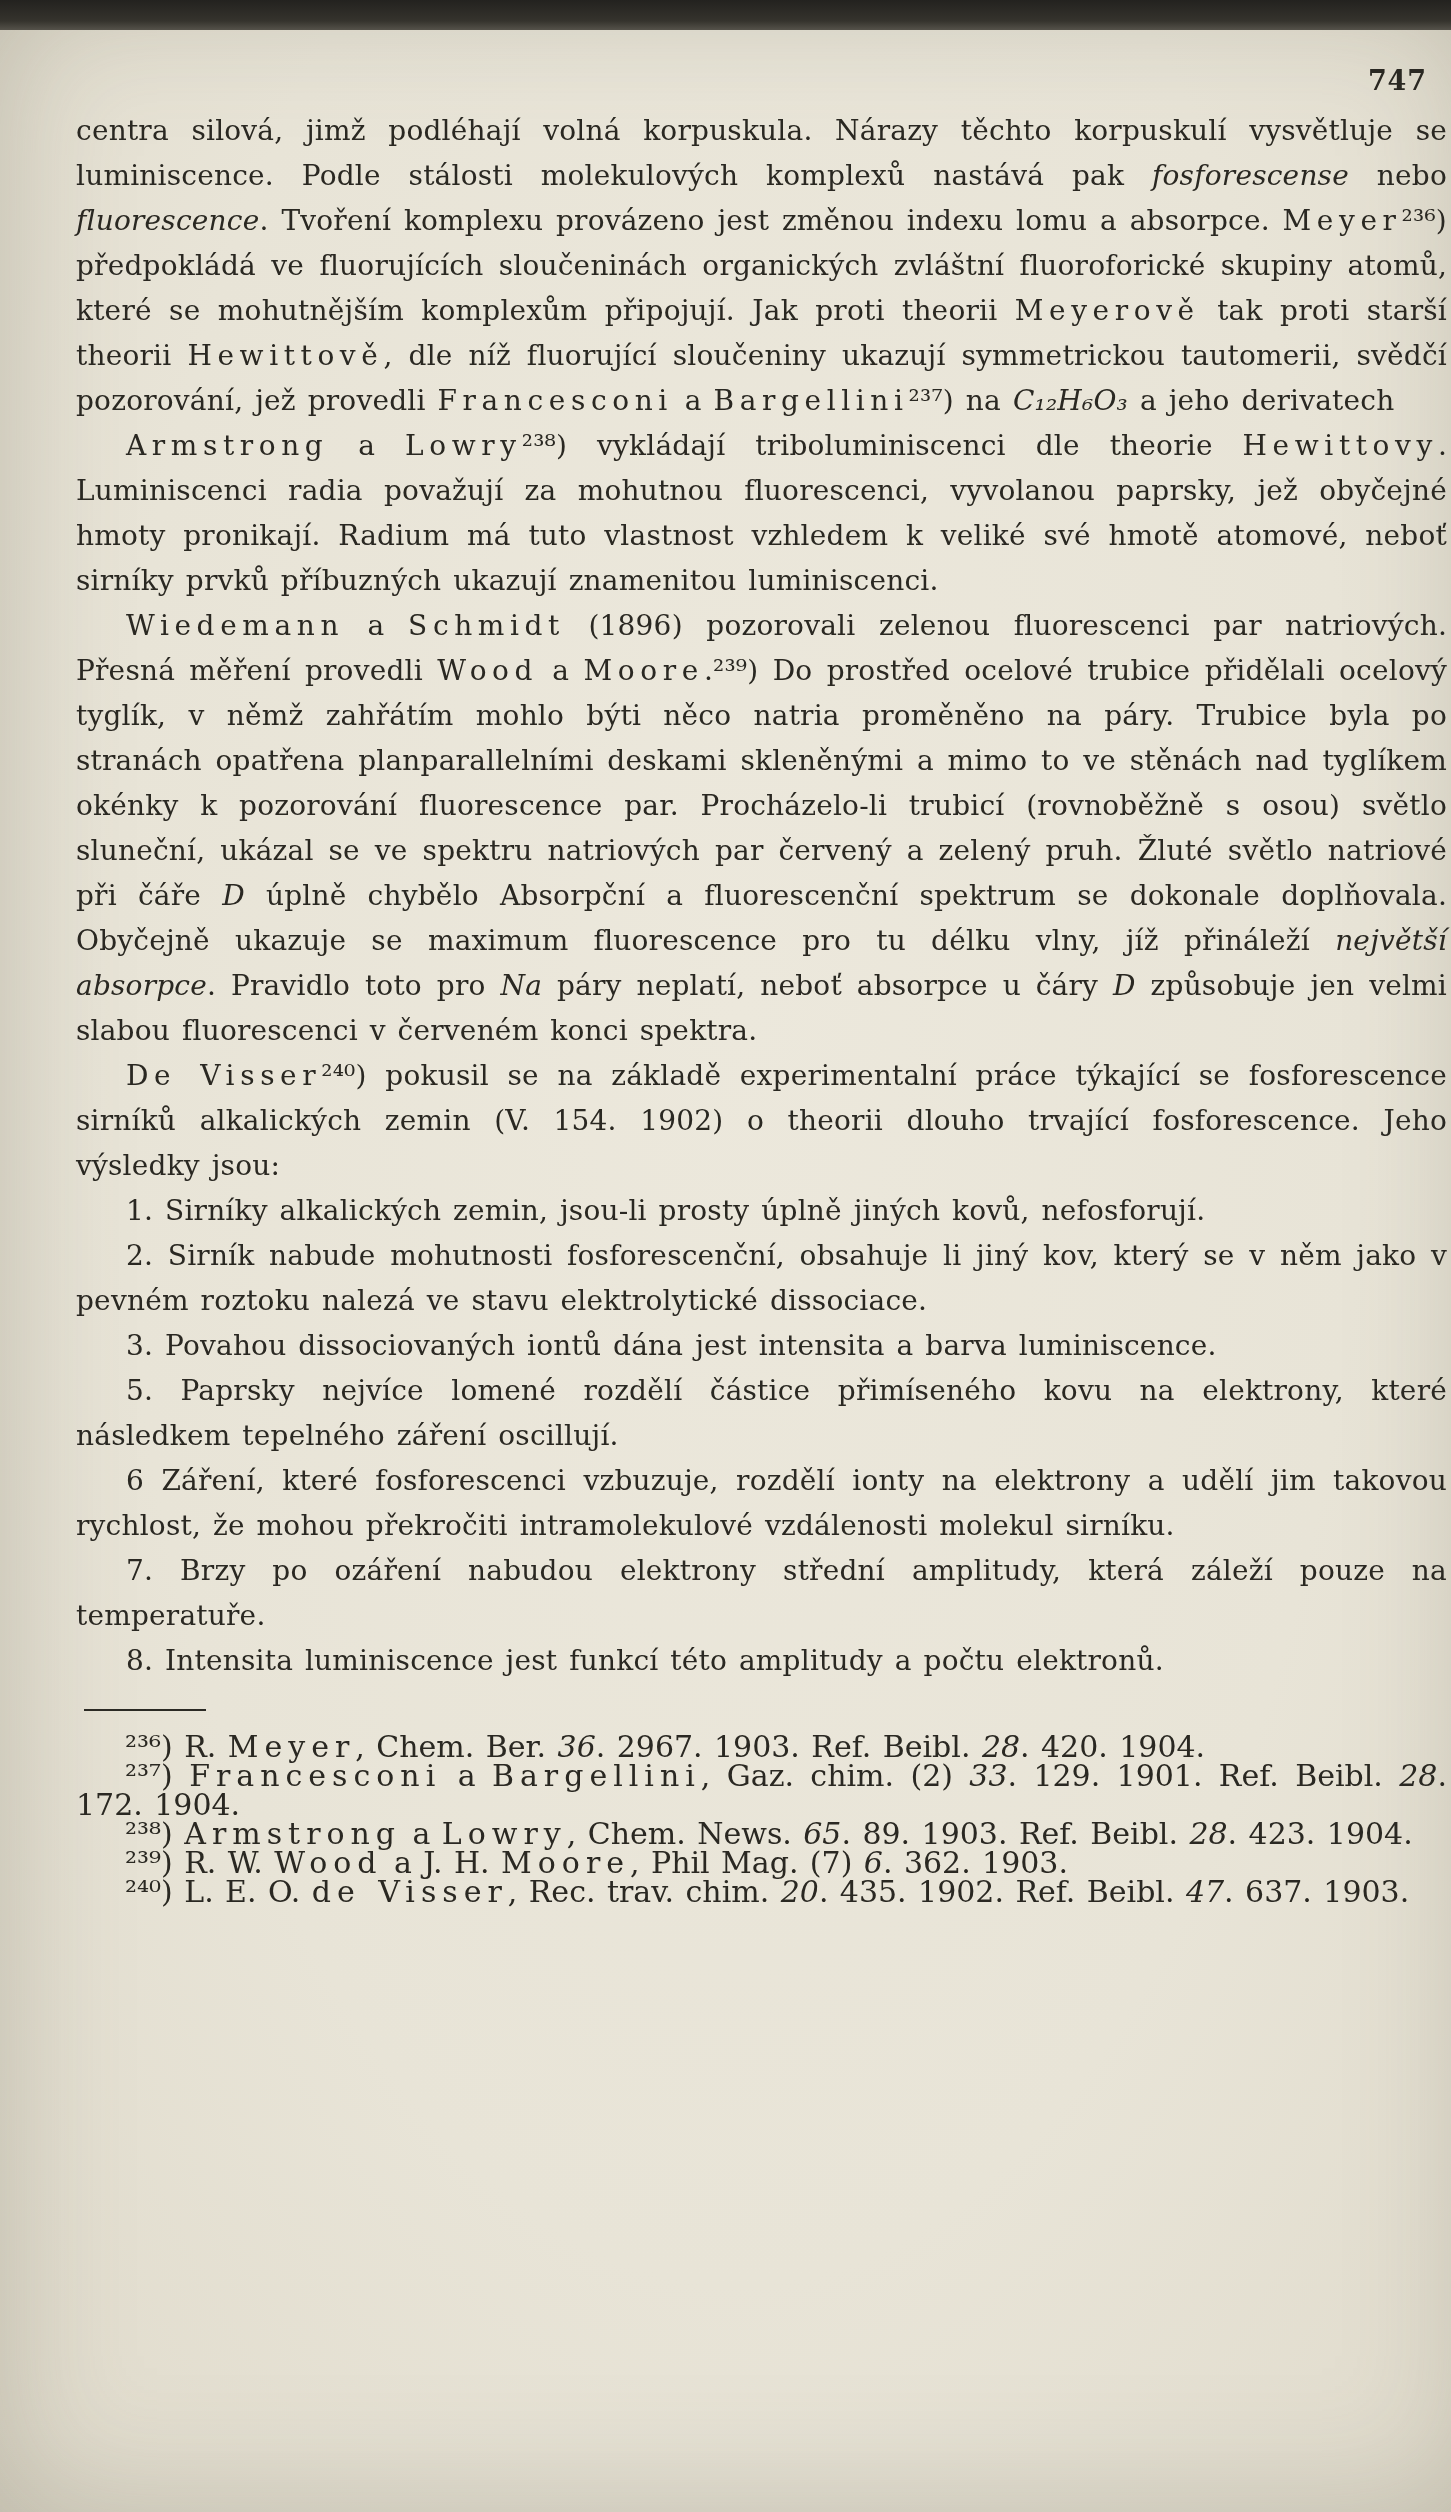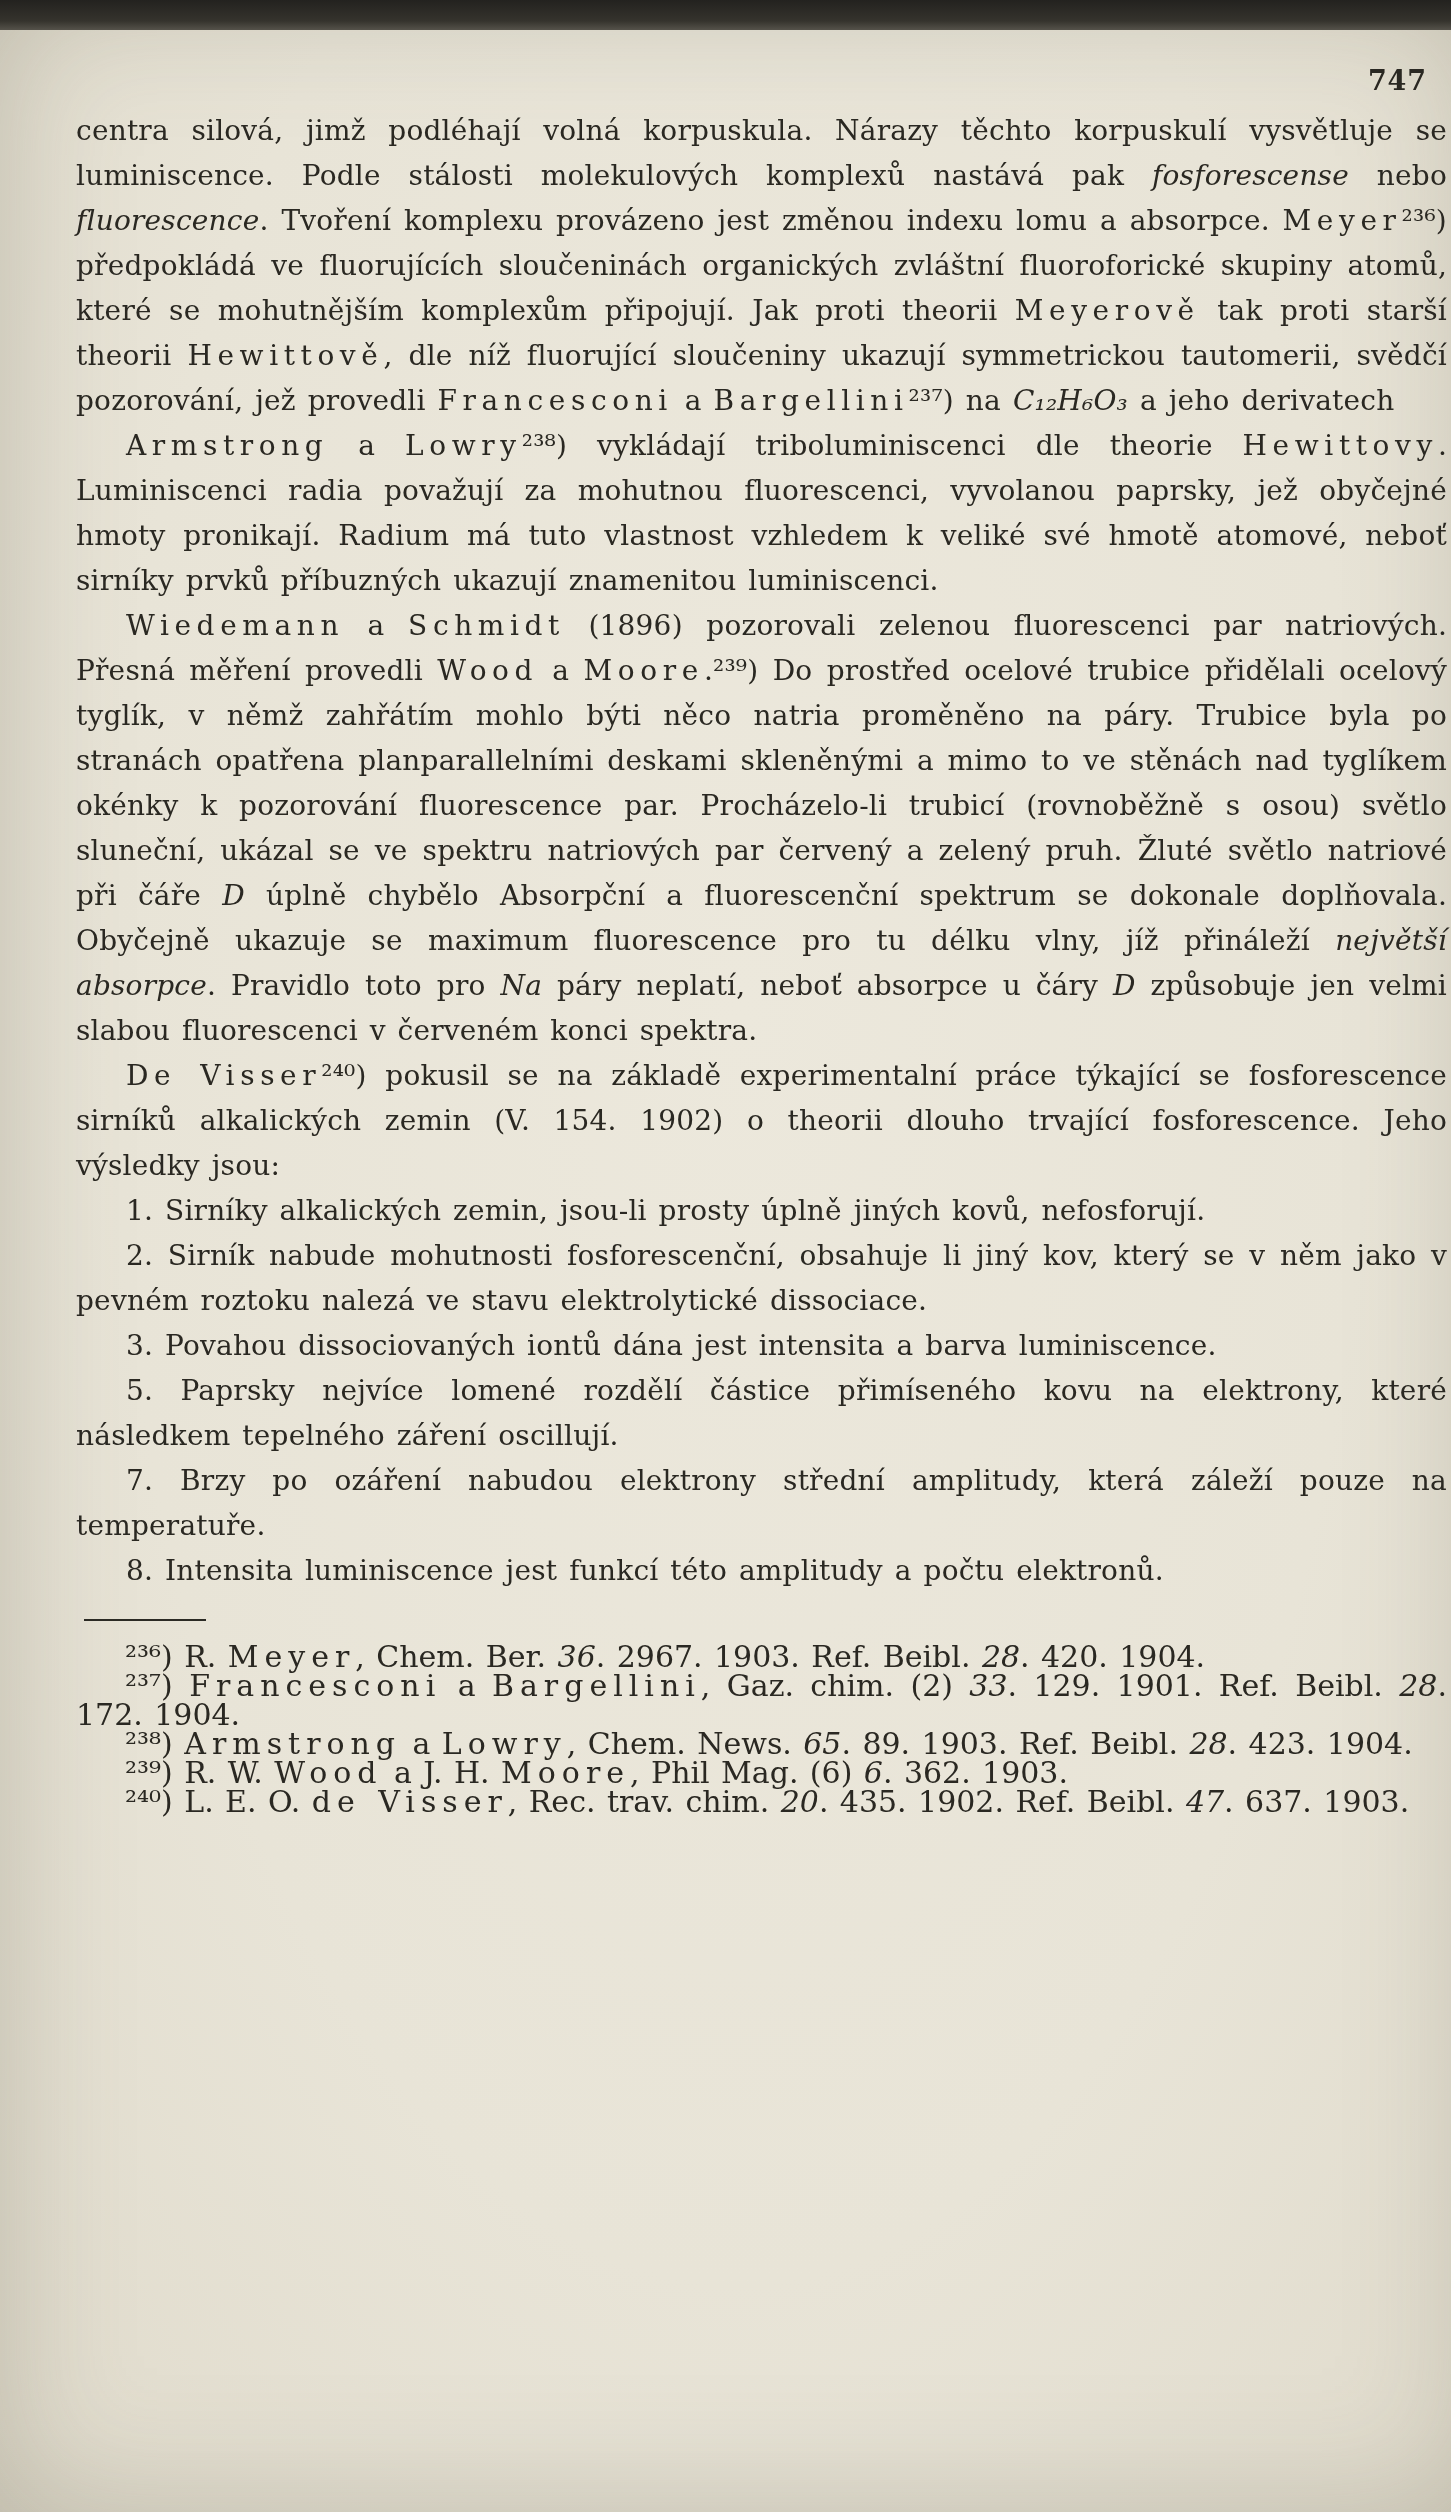--- a/index.html
+++ b/index.html
@@ -75,26 +75,27 @@
   <div class="content">
     <div id="body-text">
         <p class="para"><span>centra silová, jimž podléhají volná korpuskula. Nárazy těchto korpuskulí vysvětluje se luminiscence. Podle stálosti molekulových komplexů nastává pak </span><span class="it">fosforescense</span><span> nebo </span><span class="it">fluorescence</span><span>. Tvoření komplexu provázeno jest změnou indexu lomu a absorpce. </span><span class="sperr">Meyer</span><span>²³⁶) předpokládá ve fluorujících sloučeninách organických zvláštní fluoroforické skupiny atomů, které se mohutnějším komplexům připojují. Jak proti theorii </span><span class="sperr">Meyerově</span><span> tak proti starší theorii </span><span class="sperr">Hewittově</span><span>, dle níž fluorující sloučeniny ukazují symmetrickou tautomerii, svědčí pozorování, jež provedli </span><span class="sperr">Francesconi</span><span> a </span><span class="sperr">Bargellini</span><span>²³⁷) na </span><span class="it">C₁₂H₆O₃</span><span> a jeho derivatech</span></p>
         <p class="para indent"><span class="sperr">Armstrong</span><span> a </span><span class="sperr">Lowry</span><span>²³⁸) vykládají triboluminiscenci dle theorie </span><span class="sperr">Hewittovy</span><span>. Luminiscenci radia považují za mohutnou fluorescenci, vyvolanou paprsky, jež obyčejné hmoty pronikají. Radium má tuto vlastnost vzhledem k veliké své hmotě atomové, neboť sirníky prvků příbuzných ukazují znamenitou luminiscenci.</span></p>
         <p class="para indent"><span class="sperr">Wiedemann</span><span> a </span><span class="sperr">Schmidt</span><span> (1896) pozorovali zelenou fluorescenci par natriových. Přesná měření provedli </span><span class="sperr">Wood</span><span> a </span><span class="sperr">Moore</span><span>.²³⁹) Do prostřed ocelové trubice přidělali ocelový tyglík, v němž zahřátím mohlo býti něco natria proměněno na páry. Trubice byla po stranách opatřena planparallelními deskami skleněnými a mimo to ve stěnách nad tyglíkem okénky k pozorování fluorescence par. Procházelo-li trubicí (rovnoběžně s osou) světlo sluneční, ukázal se ve spektru natriových par červený a zelený pruh. Žluté světlo natriové při čáře </span><span class="it">D</span><span> úplně chybělo  Absorpční a fluorescenční spektrum se dokonale doplňovala. Obyčejně ukazuje se maximum fluorescence pro tu délku vlny, jíž přináleží </span><span class="it">největší absorpce</span><span>. Pravidlo toto pro </span><span class="it">Na</span><span> páry neplatí, neboť absorpce u čáry </span><span class="it">D</span><span> způsobuje jen velmi slabou fluorescenci v červeném konci spektra.</span></p>
         <p class="para indent"><span class="sperr">De Visser</span><span>²⁴⁰) pokusil se na základě experimentalní práce týkající se fosforescence sirníků alkalických zemin (V. 154. 1902) o theorii dlouho trvající fosforescence. Jeho výsledky jsou:</span></p>
         <p class="para indent"><span>1. Sirníky alkalických zemin, jsou-li prosty úplně jiných kovů, nefosforují.</span></p>
         <p class="para indent"><span>2. Sirník nabude mohutnosti fosforescenční, obsahuje li jiný kov, který se v něm jako v pevném roztoku nalezá ve stavu elektrolytické dissociace.</span></p>
         <p class="para indent"><span>3. Povahou dissociovaných iontů dána jest intensita a barva luminiscence.</span></p>
         <p class="para indent"><span>5. Paprsky nejvíce lomené rozdělí částice přimíseného kovu na elektrony, které následkem tepelného záření oscillují.</span></p>
+        <p class="para indent"><span>6  Záření, které fosforescenci vzbuzuje, rozdělí ionty na elektrony a udělí jim takovou rychlost, že mohou překročiti intramolekulové vzdálenosti molekul sirníku.</span></p>
         <p class="para indent"><span>7. Brzy po ozáření nabudou elektrony střední amplitudy, která záleží pouze na temperatuře.</span></p>
         <p class="para indent"><span>8. Intensita luminiscence jest funkcí této  amplitudy a počtu elektronů.</span></p>
       </div>
     <div class="footnote-rule"></div>
     <div id="footnotes">
         <p class="footnote"><span>²³⁶) R. </span><span class="sperr">Meyer</span><span>, Chem. Ber. </span><span class="it">36</span><span>. 2967. 1903. Ref. Beibl. </span><span class="it">28</span><span>. 420. 1904.</span></p>
         <p class="footnote"><span>²³⁷) </span><span class="sperr">Francesconi</span><span> a </span><span class="sperr">Bargellini</span><span>, Gaz. chim. (2) </span><span class="it">33</span><span>. 129. 1901. Ref. Beibl. </span><span class="it">28</span><span>. 172. 1904.</span></p>
         <p class="footnote"><span>²³⁸) </span><span class="sperr">Armstrong</span><span> a </span><span class="sperr">Lowry</span><span>, Chem. News. </span><span class="it">65</span><span>. 89. 1903. Ref. Beibl. </span><span class="it">28</span><span>. 423. 1904.</span></p>
-        <p class="footnote"><span>²³⁹) R. W. </span><span class="sperr">Wood</span><span> a J. H. </span><span class="sperr">Moore</span><span>, Phil  Mag. (6) </span><span class="it">6</span><span>. 362. 1903.</span></p>
+        <p class="footnote"><span>²³⁹) R. W. </span><span class="sperr">Wood</span><span> a J. H. </span><span class="sperr">Moore</span><span>, Phil  Mag. (7) </span><span class="it">6</span><span>. 362. 1903.</span></p>
         <p class="footnote"><span>²⁴⁰) L. E. O. </span><span class="sperr">de Visser</span><span>, Rec. trav. chim. </span><span class="it">20</span><span>. 435. 1902. Ref. Beibl. </span><span class="it">47</span><span>. 637. 1903.</span></p>
       </div>
   </div>
 </div>
 
 
 </body></html>

